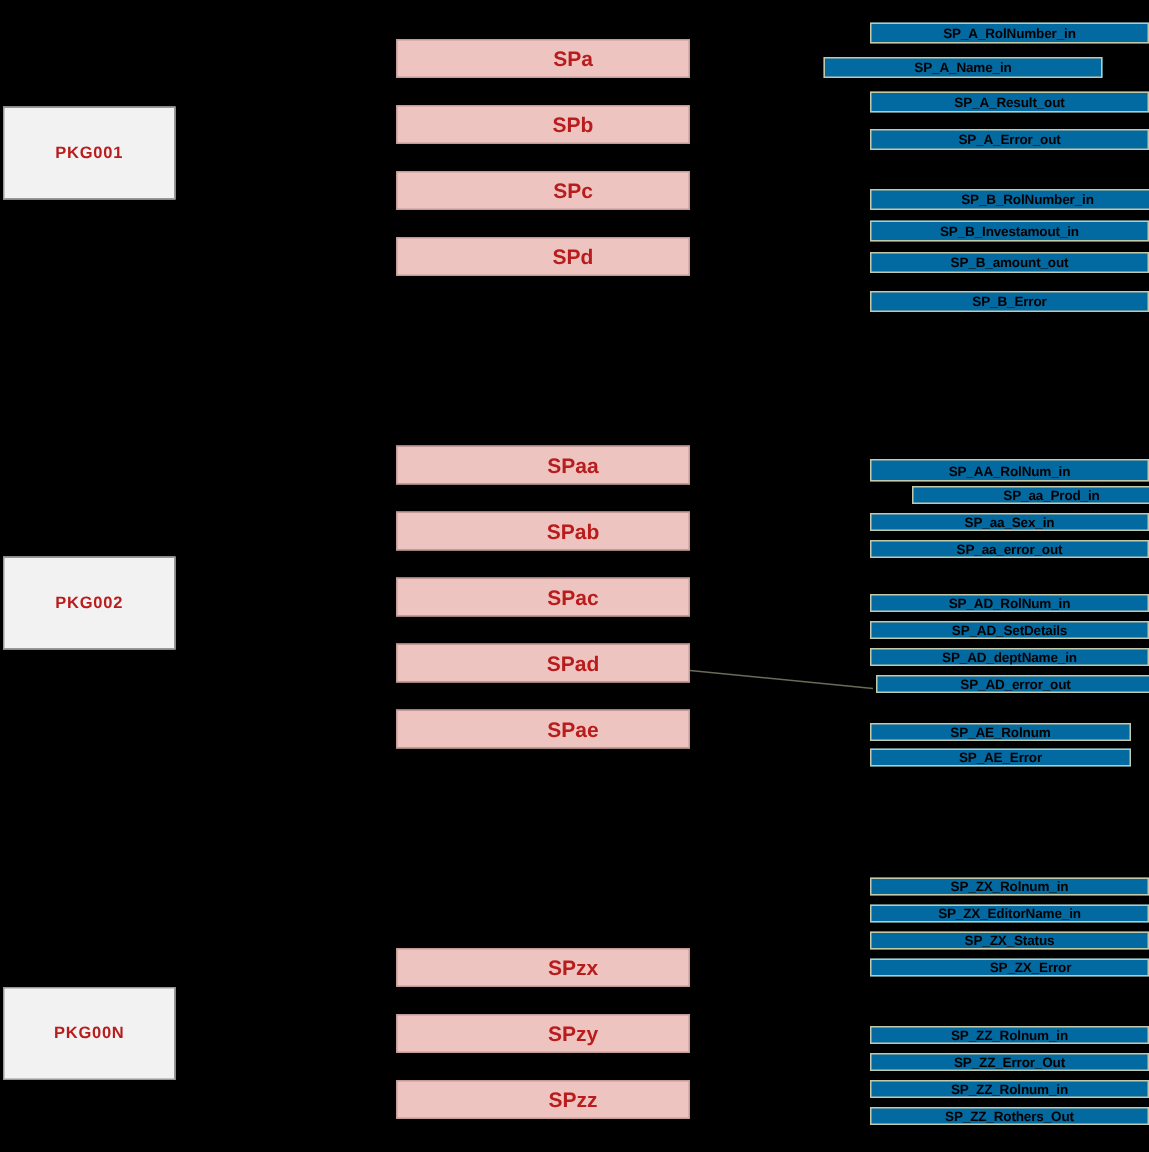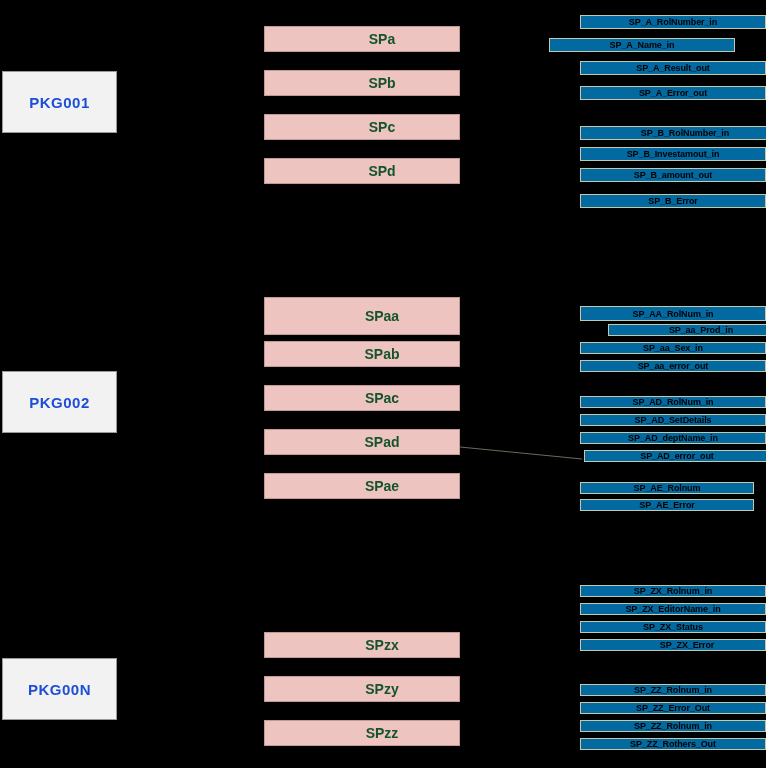--- a/index.html
+++ b/index.html
@@ -19,34 +19,34 @@
     left: 0;
     top: 0;
     width: 766px;
     height: 768px;
     background: #000000;
   }
   .pkg-box {
     position: absolute;
     background: #f2f2f2;
     border: 1px solid #999999;
-    color: #1d4ed8;
+    color: #b91c1c;
     font-weight: bold;
-    font-size: 15px;
+    font-size: 11px;
     display: flex;
     align-items: center;
     justify-content: center;
     letter-spacing: 0.5px;
     box-sizing: border-box;
   }
   .sp-box {
     position: absolute;
     background: #eec4c0;
     border: 1px solid #c49a96;
-    color: #14532d;
+    color: #b91c1c;
     font-weight: bold;
     font-size: 14px;
     display: flex;
     align-items: center;
     justify-content: center;
     box-sizing: border-box;
     padding-left: 40px;
   }
   .param-box {
     position: absolute;
@@ -84,21 +84,21 @@
       <div class="pkg-box" style="left: 2px; top: 71px; width: 115px; height: 62px;">PKG001</div>
       <div class="pkg-box" style="left: 2px; top: 371px; width: 115px; height: 62px;">PKG002</div>
       <div class="pkg-box" style="left: 2px; top: 658px; width: 115px; height: 62px;">PKG00N</div>
     </div>
 
   <div id="procedure-layer">
       <div class="sp-box" style="left: 264px; top: 26px; width: 196px; height: 26px;">SPa</div>
       <div class="sp-box" style="left: 264px; top: 70px; width: 196px; height: 26px;">SPb</div>
       <div class="sp-box" style="left: 264px; top: 114px; width: 196px; height: 26px;">SPc</div>
       <div class="sp-box" style="left: 264px; top: 158px; width: 196px; height: 26px;">SPd</div>
-      <div class="sp-box" style="left: 264px; top: 297px; width: 196px; height: 38px;">SPaa</div>
+      <div class="sp-box" style="left: 264px; top: 297px; width: 196px; height: 26px;">SPaa</div>
       <div class="sp-box" style="left: 264px; top: 341px; width: 196px; height: 26px;">SPab</div>
       <div class="sp-box" style="left: 264px; top: 385px; width: 196px; height: 26px;">SPac</div>
       <div class="sp-box" style="left: 264px; top: 429px; width: 196px; height: 26px;">SPad</div>
       <div class="sp-box" style="left: 264px; top: 473px; width: 196px; height: 26px;">SPae</div>
       <div class="sp-box" style="left: 264px; top: 632px; width: 196px; height: 26px;">SPzx</div>
       <div class="sp-box" style="left: 264px; top: 676px; width: 196px; height: 26px;">SPzy</div>
       <div class="sp-box" style="left: 264px; top: 720px; width: 196px; height: 26px;">SPzz</div>
     </div>
 
   <div id="parameter-layer">

